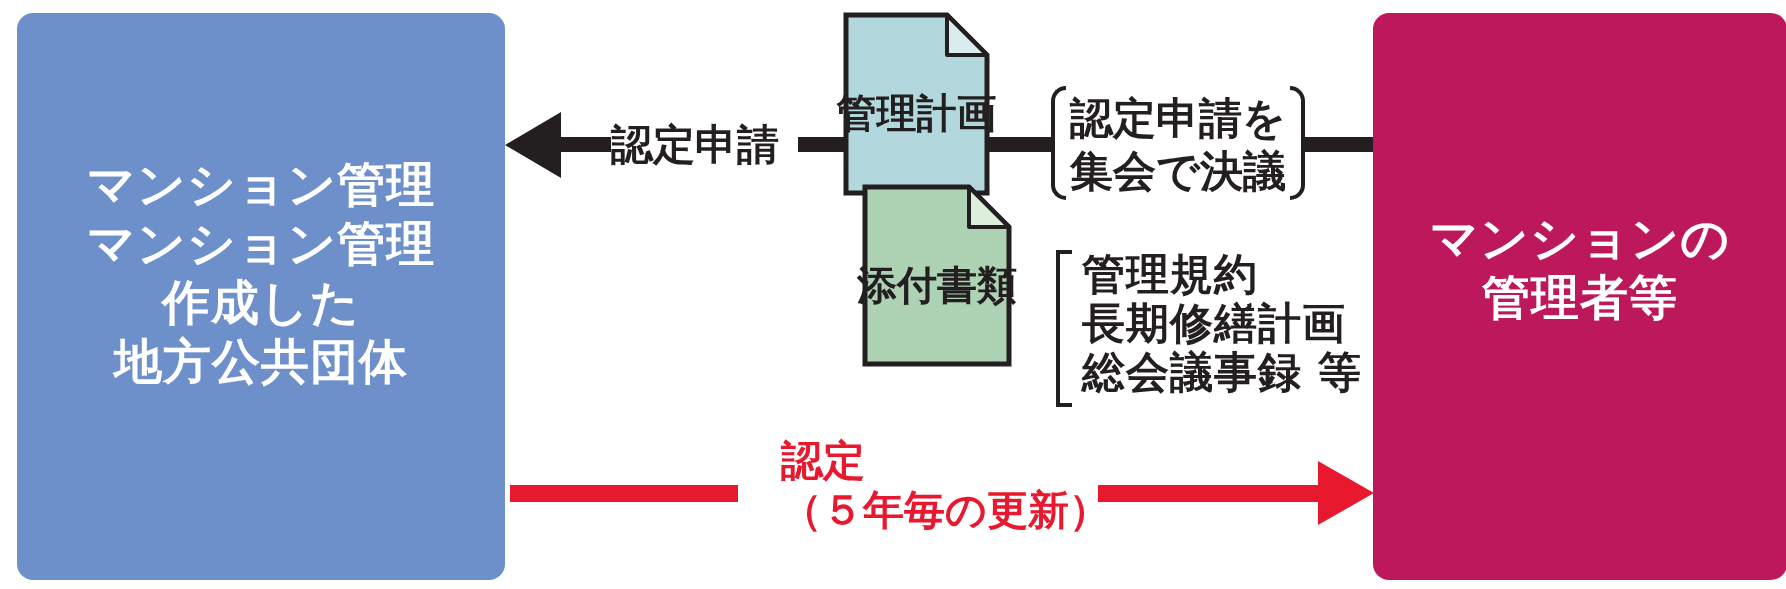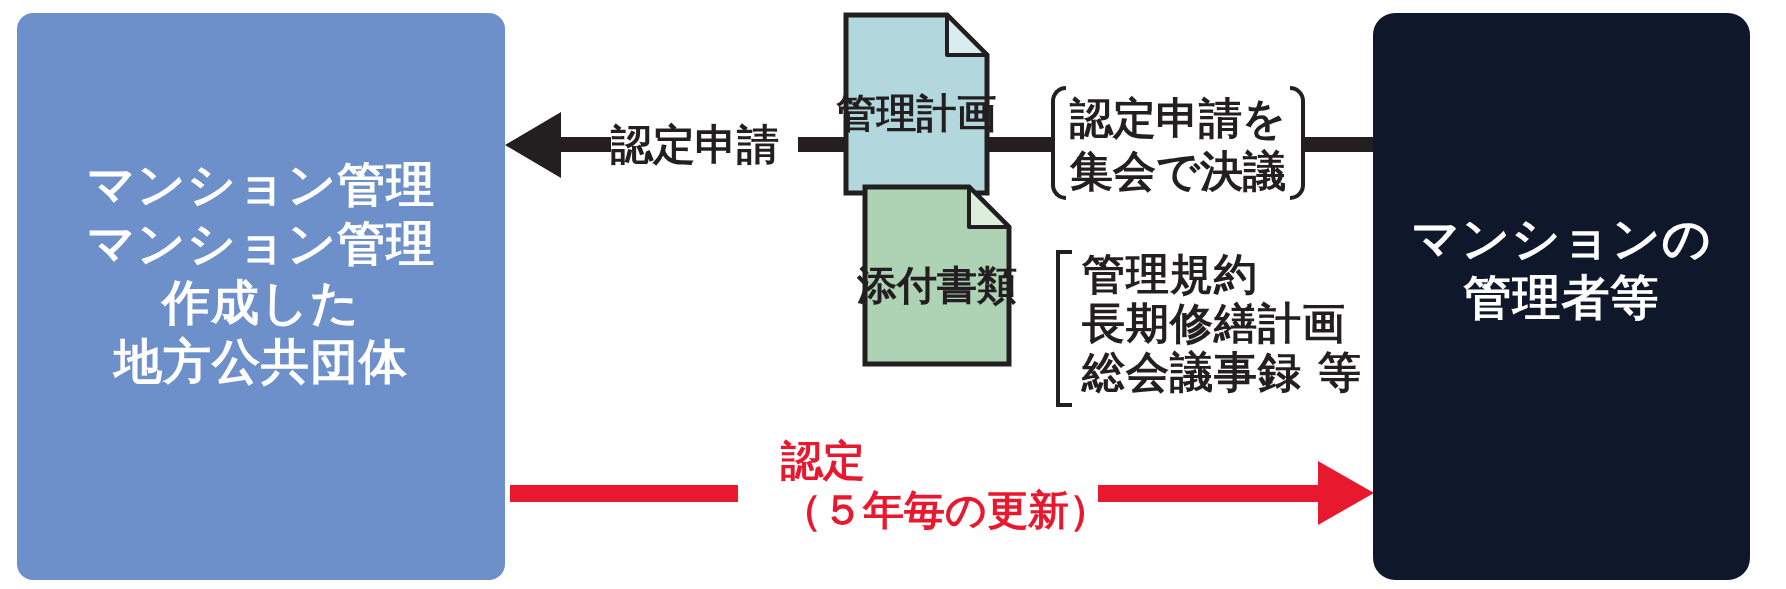--- a/index.html
+++ b/index.html
@@ -17,21 +17,21 @@
     position: absolute;
     border-radius: 16px;
     color: #ffffff;
     display: flex;
     flex-direction: column;
     align-items: center;
     justify-content: center;
     text-align: center;
   }
   .box-left  { left: 17px;   top: 13px; width: 488px; height: 567px; background: #6E90CA; padding-bottom: 48px; box-sizing: border-box; }
-  .box-right { left: 1373px; top: 13px; width: 377px; height: 567px; background: #0f172a; padding-bottom: 58px; box-sizing: border-box; border-radius: 22px; }
+  .box-right { left: 1373px; top: 13px; width: 414px; height: 567px; background: #be185d; padding-bottom: 58px; box-sizing: border-box; }
   .box-line { font-size: 48px; line-height: 59px; letter-spacing: 1px; white-space: nowrap; }
   
   .black { background: #231F20; }
   .arrowhead-left {
     position: absolute; left: 505px; top: 112px; width: 0; height: 0;
     border-top: 33px solid transparent; border-bottom: 33px solid transparent;
     border-right: 56px solid #231F20;
   }
   .bar { position: absolute; height: 15px; }
   .bar-a { left: 561px; top: 137px; width: 50px; }

